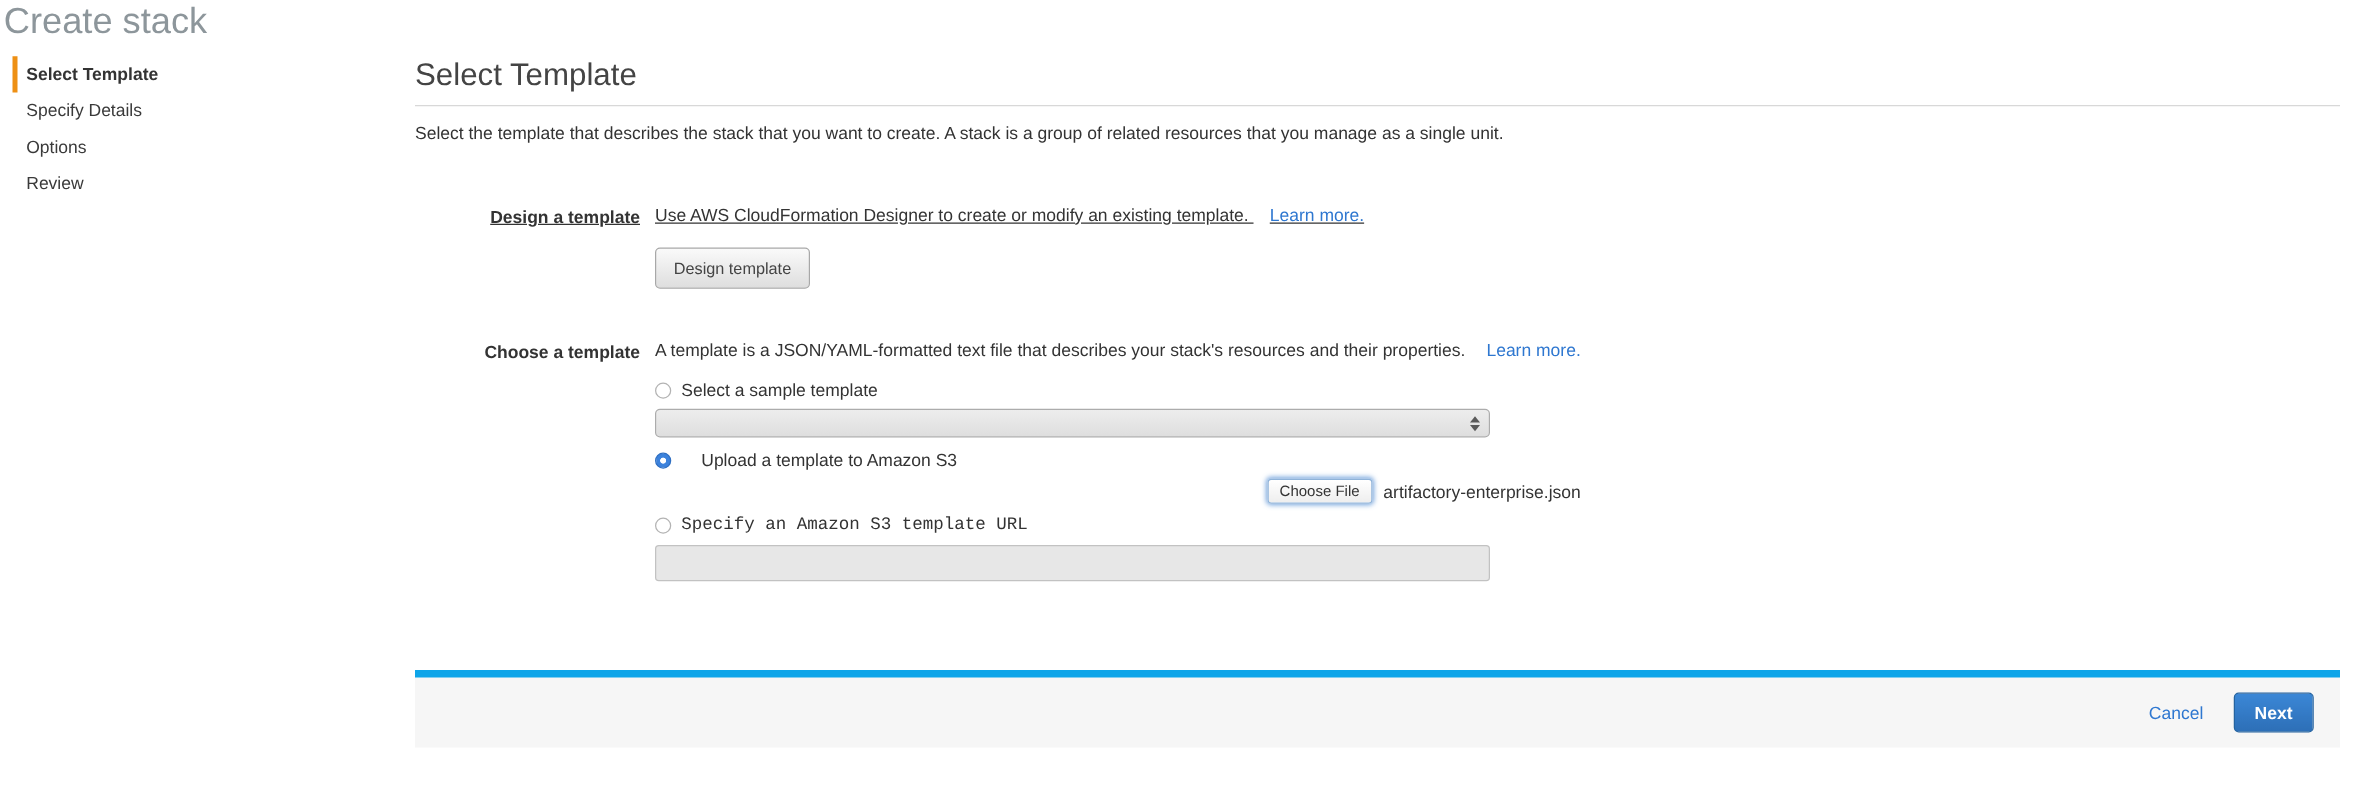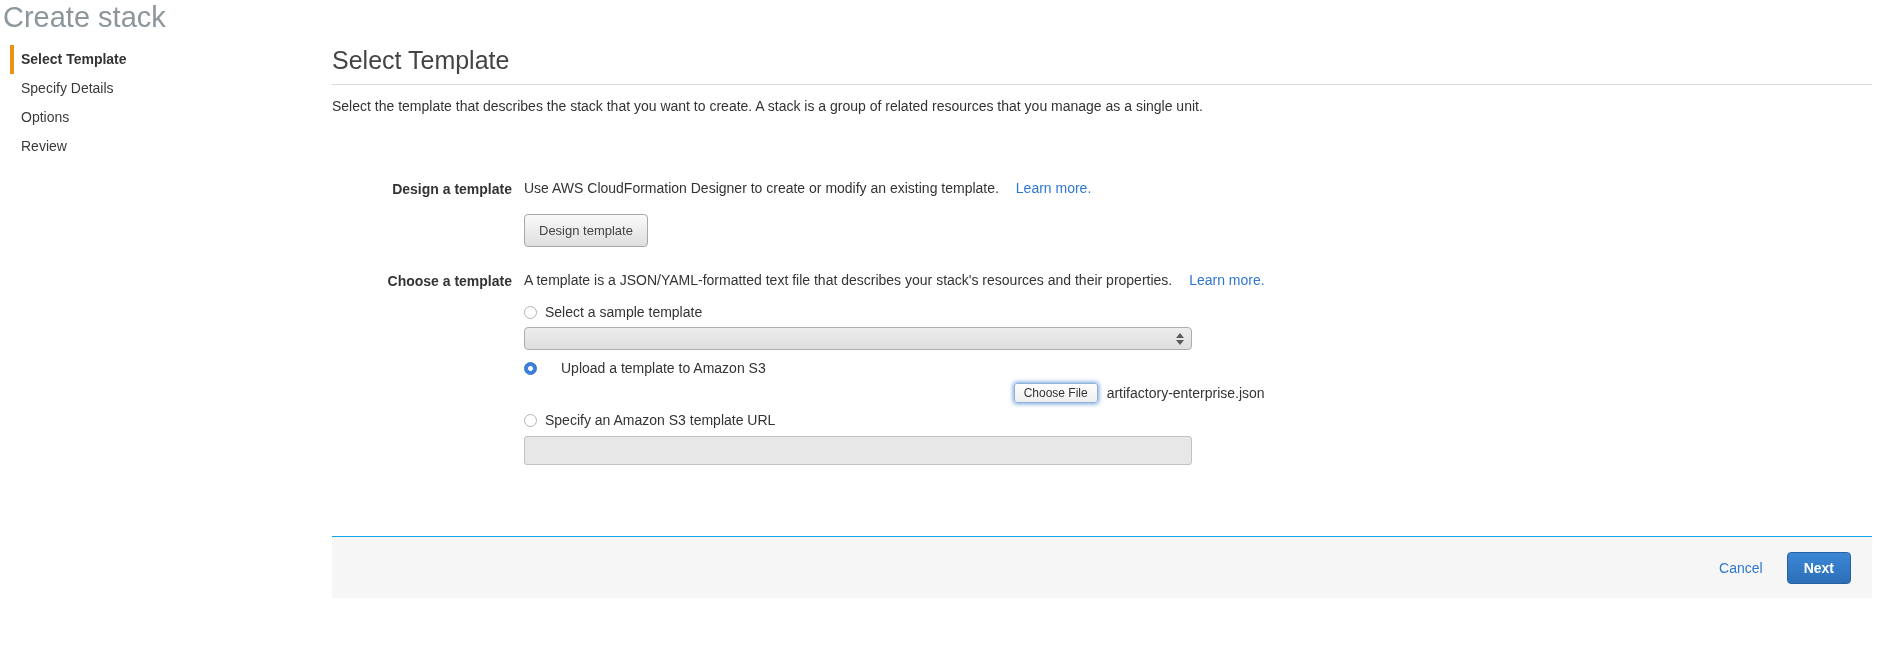--- a/index.html
+++ b/index.html
@@ -17,38 +17,38 @@
   .step.active { font-weight:bold; color:#333; border-left:4px solid #EE9014; padding-left:7px; }
 
   
   .main-head { position:absolute; left:332px; top:46px; width:1540px; }
   .main-head h2 { font-size:25px; font-weight:400; color:#444; }
   .main-head .rule { border:none; border-top:1px solid #d8d8d8; margin-top:9px; }
   .main-head p { margin-top:13px; font-size:14px; color:#333; }
 
   
   .form-row { position:absolute; left:332px; display:flex; }
-  .row-design { top:180px; }
+  .row-design { top:164px;text-decoration:underline; }
   .row-choose { top:272px; }
   .row-label { width:180px; text-align:right; font-weight:bold; font-size:14px; color:#333;
     padding-top:1px; flex:none; }
   .row-content { margin-left:12px; font-size:14px; color:#333; }
 
   a.link { color:#2e77d0; text-decoration:none; cursor:pointer;padding-left:13px; }
 
   
   .gray-btn { display:inline-block; margin-top:18px; padding:8px 14px; font-size:13px;
     color:#444; background:linear-gradient(#fafafa,#dedede); border:1px solid #a8a8a8;
     border-radius:4px; cursor:pointer; font-family:inherit; }
 
   
   .radio-row { display:flex; align-items:center; gap:8px; }
   .rr1 { margin-top:16px; }
   .rr2 { margin-top:10px;gap:24px; }
-  .rr3 { margin-top:9px; }
+  .rr3 { margin-top:9px;font-family:Liberation Mono, monospace; }
   .radio { width:13px; height:13px; border-radius:50%; border:1px solid #b3b3b3;
     background:#fff; flex:none; cursor:pointer; }
   .radio.checked { border:1px solid #2f6fc2;
     background:radial-gradient(circle, #ffffff 0 2.1px, #3c82dc 2.7px); }
 
   
   .select-box { position:relative; margin-top:7px; width:668px; height:23px;
     background:linear-gradient(#ededed,#dedede); border:1px solid #acacac; border-radius:4px;
     cursor:pointer; }
   .stepper { position:absolute; right:7px; top:50%; transform:translateY(-50%);
@@ -65,21 +65,21 @@
     box-shadow:0 0 4px 1px rgba(72,135,210,.75); cursor:pointer; font-family:inherit; }
   .file-name { margin-left:9px; font-size:14px; color:#333; }
 
   
   .url-input { margin-top:8px; width:668px; height:29px; background:#e7e7e7;
     border:1px solid #c2c2c2; border-radius:3px; padding:0 8px; font-size:14px;
     color:#333; font-family:inherit; }
 
   
   .footer-bar { position:absolute; left:332px; top:536px; width:1540px; height:62px;
-    background:#f6f6f6; border-top:1px solid #0ea5e9; display:flex; align-items:center;
+    background:#f6f6f6; border-top:6px solid #0ea5e9; display:flex; align-items:center;
     justify-content:flex-end; padding-right:21px; }
   .cancel-link { font-size:14px; color:#2e77d0; text-decoration:none; cursor:pointer;
     margin-right:24px; }
   .next-btn { font-size:14px; font-weight:bold; color:#fff; padding:7px 16px;
     background:linear-gradient(#3b87d6,#2d6fb7); border:1px solid #2463a0;
     border-radius:4px; cursor:pointer; font-family:inherit; }
 </style>
 </head>
 <body>
 

